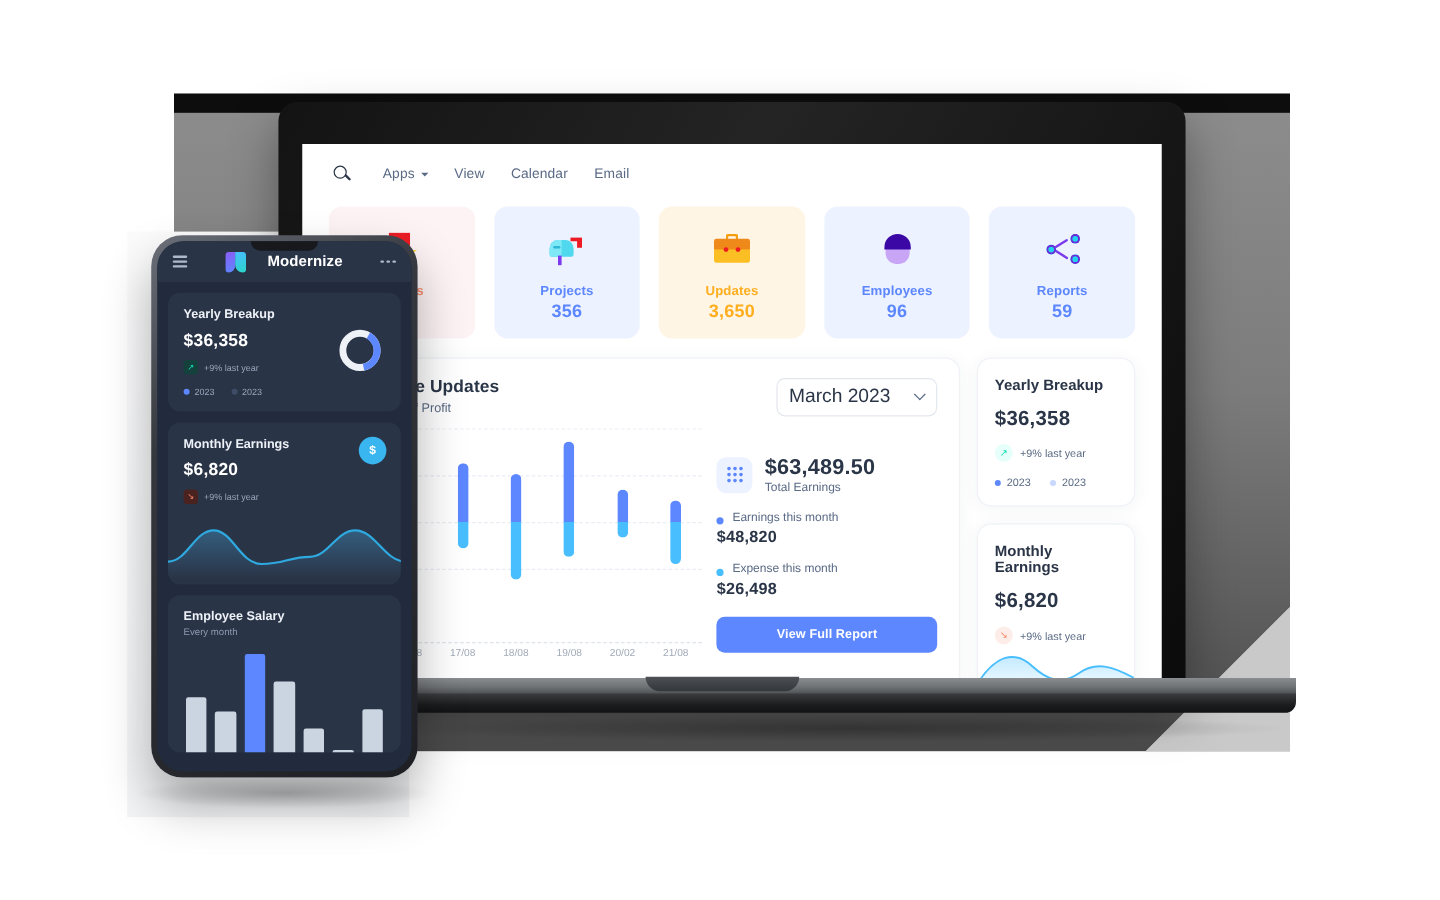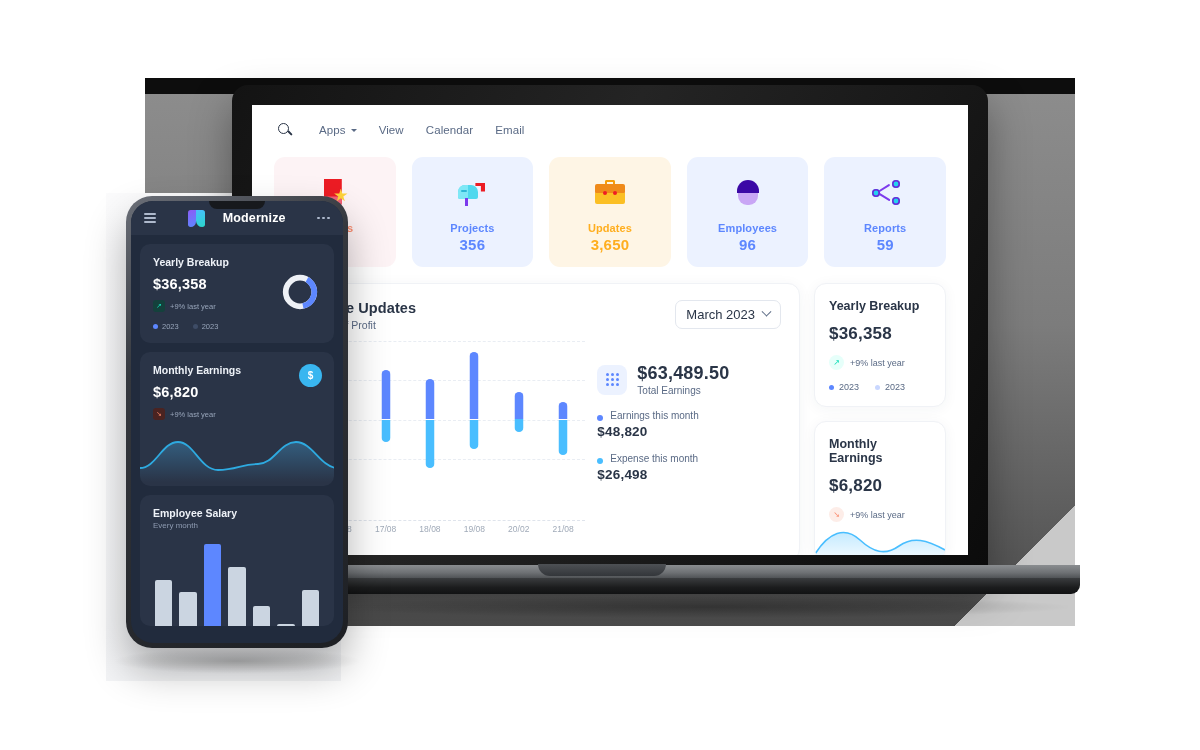--- a/index.html
+++ b/index.html
@@ -24,21 +24,21 @@
 
   
   .laptop { position:absolute; left:232px; top:85px; width:756px; height:490px; }
   .laptop-lid {
     position:absolute; inset:0;
     background:linear-gradient(120deg,#131313 0%,#242424 40%,#0b0b0b 100%);
     border-radius:16px 16px 4px 4px;
     box-shadow:0 18px 40px rgba(0,0,0,.35);
   }
   .laptop-screen {
-    position:absolute; left:20px; top:20px; width:716px; height:450px;
+    position:absolute; left:20px; top:35px; width:716px; height:450px;
     background:#ffffff; overflow:hidden;
   }
   .laptop-base {
     position:absolute; left:338px; top:565px; width:742px; height:34px;
   }
   .laptop-base-deck {
     position:absolute; left:0; top:0; width:742px; height:14px;
     background:linear-gradient(180deg,#8a8d90 0%,#6e7174 55%,#4a4d50 100%);
   }
   .laptop-base-lip {
@@ -130,21 +130,21 @@
   .panel-main {
     flex:1; background:#fff; border-radius:12px; border:1px solid #f0f2f6;
     box-shadow:0 2px 14px rgba(45,55,85,.05);
     padding:16px 18px 18px 18px; min-height:252px; display:flex; flex-direction:column;
   }
   .panel-head { display:flex; align-items:flex-start; justify-content:space-between; }
   .panel-title { font-size:14.5px; font-weight:600; color:#2a3547; letter-spacing:.1px; }
   .panel-sub { font-size:10.5px; color:#5a6a85; margin-top:3px; }
   .month-select {
     border:1px solid #e3e7ee; border-radius:7px; padding:6px 10px;
-    font-size:13px; color:#2a3547; display:flex; align-items:center; gap:8px;
+    font-size:16px; color:#2a3547; display:flex; align-items:center; gap:21px;
     background:#fff; white-space:nowrap;
   }
   .chev { width:7px;height:7px;border-right:1.6px solid #5a6a85;border-bottom:1.6px solid #5a6a85;transform:rotate(45deg) translate(-2px,-2px);}
 
   .panel-body { display:flex; gap:12px; flex:1; margin-top:10px; }
 
   
   .chart-wrap { flex:1.45; position:relative; padding-left:26px; padding-bottom:22px; }
   .yaxis { position:absolute; left:0; top:0; height:calc(100% - 22px); width:26px; }
   .ylab { position:absolute; right:3px; font-size:8.5px; color:#a0aab8; transform:translateY(-50%); }
@@ -481,20 +481,21 @@
                 </div>
 
                 <div class="earn-item">
                   <div class="earn-row">
                     <span class="dotm" style="background:#49beff"></span>
                     <span class="earn-lbl">Expense this month</span>
                   </div>
                   <div class="earn-val">$26,498</div>
                 </div>
 
+                <button class="report-btn">View Full Report</button>
               </div>
             </div>
           </div>
 
           <div class="rail">
 
             <div class="railcard">
               <div class="rc-title">Yearly Breakup</div>
               <div class="rc-value">$36,358</div>
               <div class="rc-trend">

